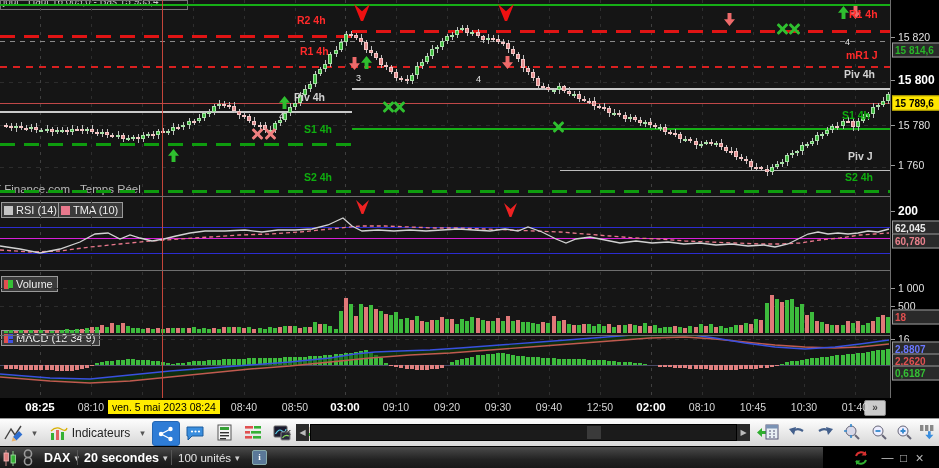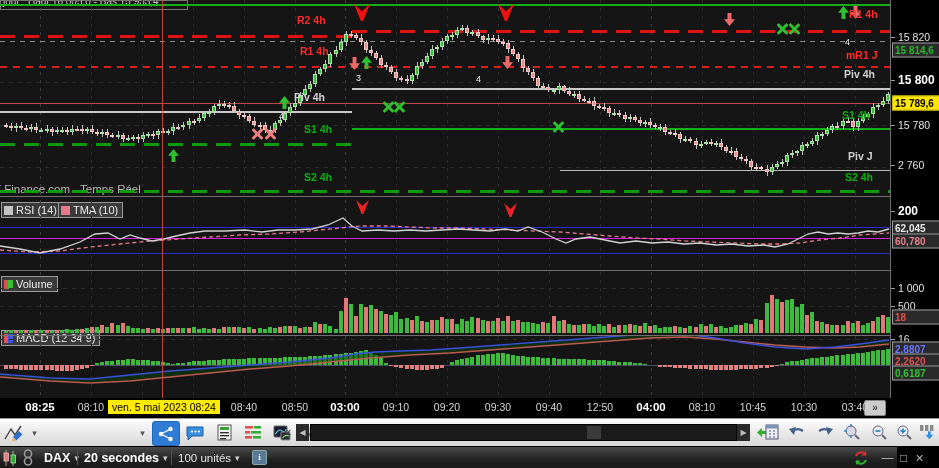--- a/index.html
+++ b/index.html
@@ -95,21 +95,21 @@
   .tarrow{font-size:9px;color:#555;width:12px;text-align:center;}
   #btn-share{background:#2e7cd6;border:1px solid #2366b4;}
   #ind-label{font-size:12px;color:#222;margin-left:4px;}
   #hscroll{position:absolute;left:310px;top:5px;width:427px;height:17px;background:#1b1b1b;
            border:1px solid #000;box-sizing:border-box;}
   #hthumb{position:absolute;left:276px;top:1px;width:14px;height:13px;background:#3a3a3a;}
   .scr-arr{position:absolute;top:5px;width:13px;height:17px;background:#2a2a2a;color:#bbb;
            font-size:8px;text-align:center;line-height:17px;}
   #collapse{position:absolute;left:284px;top:5px;font-size:13px;color:#444;}
   
-  #status{position:absolute;left:0;top:446px;width:897px;height:22px;
+  #status{position:absolute;left:0;top:446px;width:823px;height:22px;
           background:linear-gradient(180deg,#4a4a4a,#222 60%,#181818);border-top:1px solid #000;box-sizing:border-box;}
   .sitem{position:absolute;top:0;height:21px;display:flex;align-items:center;gap:4px;color:#fff;}
   .sdiv{position:absolute;top:3px;width:1px;height:15px;background:#555;}
   .sarrow{font-size:9px;color:#ccc;}
   #info-ic{width:13px;height:13px;border-radius:2px;background:#5a7898;border:1px solid #8aa;
            color:#fff;font-size:9px;font-weight:bold;font-family:"Liberation Serif",serif;
            text-align:center;line-height:13px;}
   .winctl{position:absolute;top:1px;height:20px;width:15px;color:#b8b8b8;font-size:12px;
           text-align:center;line-height:20px;}
   svg{display:block;}
@@ -932,21 +932,21 @@
   <div id="axis">
       <div class="tick-dash" style="top: 37px;"></div>
       <div class="tick-lbl" style="top: 37px;">15 820</div>
       <div class="abox" style="top: 50px; color: rgb(40, 180, 40); background: rgb(42, 42, 42); border-color: rgb(153, 153, 153); font-weight: bold;">15 814,6</div>
       <div class="tick-dash" style="top: 80px;"></div>
       <div class="tick-lbl tick-bold" style="top: 80px;">15 800</div>
       <div class="abox" style="top: 103px; color: rgb(0, 0, 0); background: rgb(255, 230, 0); border-color: rgb(200, 180, 0); font-weight: bold;">15 789,6</div>
       <div class="tick-dash" style="top: 125px;"></div>
       <div class="tick-lbl" style="top: 125px;">15 780</div>
       <div class="tick-dash" style="top: 165px;"></div>
-      <div class="tick-lbl" style="top: 165px;">2 760</div>
+      <div class="tick-lbl" style="top: 165px;">1 760</div>
       <div class="tick-dash" style="top: 211px;"></div>
       <div class="tick-lbl tick-bold" style="top: 211px;">200</div>
       <div class="abox" style="top: 228px; color: rgb(234, 234, 234); background: rgb(42, 42, 42); border-color: rgb(153, 153, 153); font-weight: bold;">62,045</div>
       <div class="abox" style="top: 241px; color: rgb(232, 128, 140); background: rgb(42, 42, 42); border-color: rgb(153, 153, 153); font-weight: bold;">60,780</div>
       <div class="tick-dash" style="top: 288px;"></div>
       <div class="tick-lbl" style="top: 288px;">1 000</div>
       <div class="tick-dash" style="top: 306px;"></div>
       <div class="tick-lbl" style="top: 306px;">500</div>
       <div class="abox" style="top: 317px; color: rgb(224, 80, 80); background: rgb(42, 42, 42); border-color: rgb(153, 153, 153); font-weight: bold;">18</div>
       <div class="tick-dash" style="top: 339px;"></div>
@@ -962,36 +962,45 @@
   <div class="ttick b" style="left: 40px;">08:25</div>
       <div class="ttick" style="left: 91px;">08:10</div>
       <div class="ttick" style="left: 244px;">08:40</div>
       <div class="ttick" style="left: 295px;">08:50</div>
       <div class="ttick b" style="left: 345px;">03:00</div>
       <div class="ttick" style="left: 396px;">09:10</div>
       <div class="ttick" style="left: 447px;">09:20</div>
       <div class="ttick" style="left: 498px;">09:30</div>
       <div class="ttick" style="left: 549px;">09:40</div>
       <div class="ttick" style="left: 600px;">12:50</div>
-      <div class="ttick b" style="left: 651px;">04:00</div>
+      <div class="ttick b" style="left: 651px;">02:00</div>
       <div class="ttick" style="left: 702px;">08:10</div>
       <div class="ttick" style="left: 753px;">10:45</div>
       <div class="ttick" style="left: 804px;">10:30</div>
-      <div class="ttick" style="left: 855px;">03:40</div>
+      <div class="ttick" style="left: 855px;">01:40</div>
     </div>
 
   <div id="toolbar">
     <div class="tbtn" style="left:0;width:28px;">
       <svg width="20" height="18" viewBox="0 0 20 18">
         <path d="M1 15 L7 5 L11 11 L17 2" stroke="#444" stroke-width="1.4" fill="none"></path>
         <path d="M9 13 l6 -6 l3.4 3.4 l-6 6 z" fill="#2f6fd0"></path>
         <path d="M9 13 l-1.4 4.6 L12.4 16.4 z" fill="#e8b470"></path>
       </svg>
     </div>
     <div class="tbtn tarrow" style="left:28px;width:13px;">▾</div>
+    <div class="tbtn" style="left:44px;width:92px;">
+      <svg width="18" height="16" viewBox="0 0 18 16">
+        <rect x="1" y="8" width="3" height="7" fill="#35b035"></rect>
+        <rect x="6" y="5" width="3" height="10" fill="#e06060"></rect>
+        <rect x="11" y="7" width="3" height="8" fill="#35b035"></rect>
+        <path d="M1 6 Q6 1 11 4 T17 3" stroke="#d8b000" stroke-width="1.3" fill="none"></path>
+      </svg>
+      <span id="ind-label">Indicateurs</span>
+    </div>
     <div class="tbtn tarrow" style="left:136px;width:13px;">▾</div>
     <div class="tbtn" id="btn-share" style="left:152px;width:26px;">
       <svg width="16" height="16" viewBox="0 0 16 16">
         <circle cx="3" cy="8" r="2.2" fill="#fff"></circle>
           <circle cx="12.5" cy="3" r="2.2" fill="#fff"></circle>
         <circle cx="12.5" cy="13" r="2.2" fill="#fff"></circle>
         <path d="M3 8 L12.5 3 M3 8 L12.5 13" stroke="#fff" stroke-width="1.4"></path>
       </svg>
     </div>
     <div class="tbtn" style="left:182px;width:26px;">

